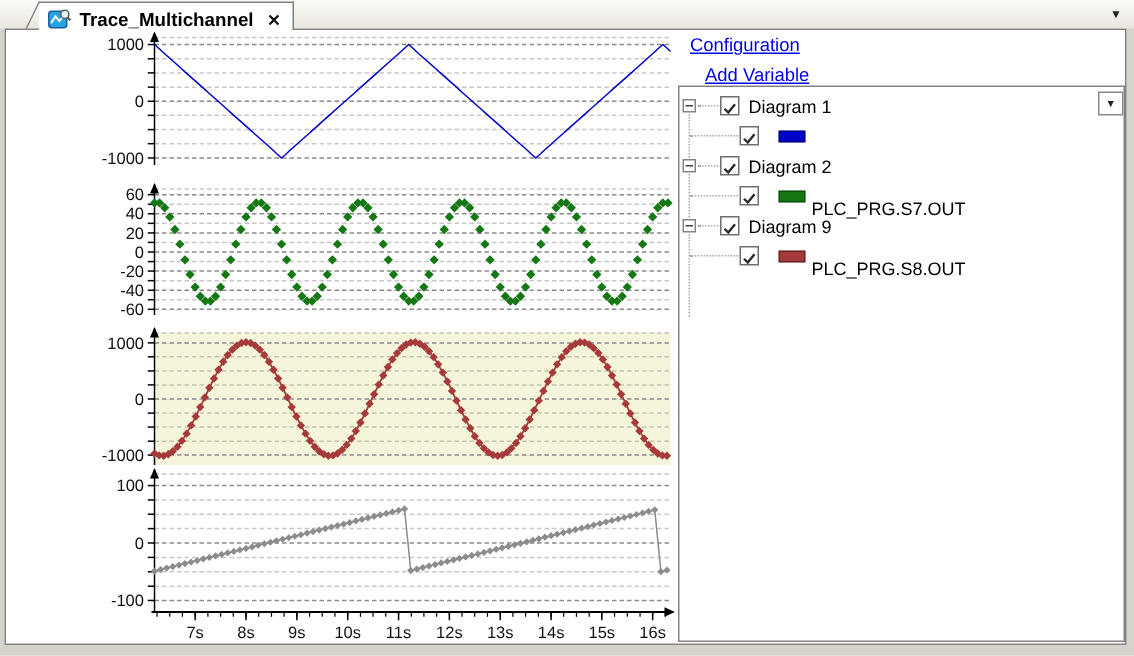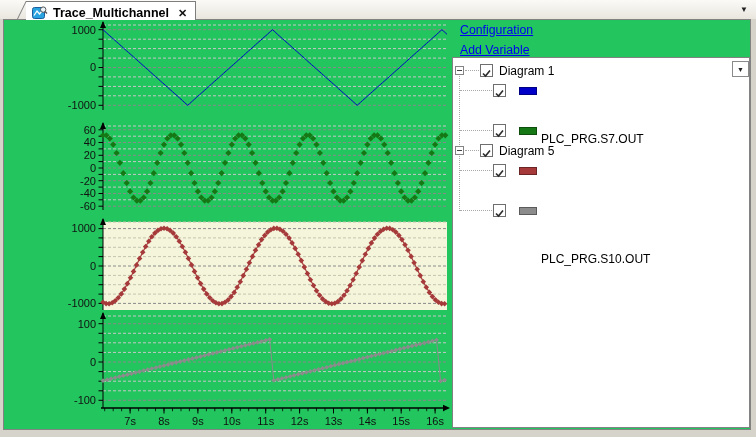--- a/index.html
+++ b/index.html
@@ -9,29 +9,29 @@
     background:linear-gradient(#FBFAF7,#E9E6DE);}
   #tab{position:absolute;left:26px;top:1px;height:19px;min-width:150px;
     background:#fff;border-top:1px solid #7E7E7E;border-right:1px solid #7E7E7E;
     display:flex;align-items:center;gap:5px;padding:4px 8px 0 6px;z-index:5;box-sizing:border-box;}
   #tab-diag{position:absolute;left:17px;top:1px;width:10px;height:18px;
     border-left:1px solid #7E7E7E;transform:skewX(-26deg);transform-origin:bottom left;z-index:6;background:transparent;}
   .tab-title{font-weight:bold;font-size:12.5px;color:#000;white-space:nowrap;}
   .tab-close{font-weight:bold;font-size:11px;color:#111;cursor:default;margin-left:4px;}
   #tab-overflow{position:absolute;right:8px;top:5px;font-size:8px;color:#222;}
   
-  #win{position:absolute;left:3px;top:19px;width:748px;height:411px;background:#22c55e;
+  #win{position:absolute;left:3px;top:19px;width:748px;height:411px;background:#ffffff;
     border:1px solid #828282;box-sizing:border-box;z-index:1;}
   #charts{position:absolute;left:0;top:0;}
   text.al{font-family:"Liberation Sans",sans-serif;font-size:11px;fill:#111;}
   text.xl{font-family:"Liberation Sans",sans-serif;font-size:11px;fill:#111;}
   
   a.link{position:absolute;color:#0000EE;text-decoration:underline;font-size:12.3px;cursor:pointer;}
   #lnk-config{left:456px;top:3px;}
-  #lnk-addvar{left:456px;top:23px;}
+  #lnk-addvar{left:466px;top:23px;}
   #treebox{position:absolute;left:448px;top:37px;width:298px;height:371px;
     background:#fff;border:1px solid #828282;box-sizing:border-box;padding-left:28px;}
   .dropbtn{position:absolute;left:279px;top:3px;width:17px;height:16px;background:#fff;
     border:1px solid #8A8A8A;box-sizing:border-box;display:flex;align-items:center;justify-content:center;
     font-size:7px;color:#222;cursor:pointer;}
   .trow{position:absolute;left:0;width:296px;height:20px;}
   .expander{position:absolute;left:2px;top:5px;width:9px;height:9px;background:#fff;
     border:1px solid #848484;box-sizing:border-box;}
   .expander i{position:absolute;left:1px;top:3px;width:5px;height:1px;background:#444;}
   .vdot{position:absolute;left:6px;top:13px;height:140px;width:1px;border-left:1px dotted #A8A8A8;}
@@ -566,52 +566,55 @@
     <div class="trow" style="top:23px">
       <span class="hdot ch"></span>
       <span class="cb ccb">
         <svg width="11" height="11">
             <polyline points="2,5.5 4.5,8 9,2.5" stroke="#2B2B2B" stroke-width="1.6" fill="none"></polyline>
           </svg></span>
       <span class="swatch" style="background: rgb(0, 0, 200);"></span>
       <span class="tlabel clab">PLC_PRG.S7.OUT</span>
     </div>
 
+    <div class="trow" style="top:43px">
+      <span class="expander">
+          <i></i>
+        </span>
+      <span class="hdot gh"></span>
+      <span class="cb gcb">
+        <svg width="11" height="11">
+            <polyline points="2,5.5 4.5,8 9,2.5" stroke="#2B2B2B" stroke-width="1.6" fill="none"></polyline>
+          </svg></span>
+      <span class="tlabel glab">Diagram 2</span>
+    </div>
     <div class="trow" style="top:63px">
       <span class="hdot ch"></span>
       <span class="cb ccb">
         <svg width="11" height="11">
             <polyline points="2,5.5 4.5,8 9,2.5" stroke="#2B2B2B" stroke-width="1.6" fill="none"></polyline>
           </svg></span>
       <span class="swatch" style="background: rgb(21, 120, 21);"></span>
+      <span class="tlabel clab">PLC_PRG.S8.OUT</span>
     </div>
 
     <div class="trow" style="top:83px">
       <span class="expander">
           <i></i>
         </span>
       <span class="hdot gh"></span>
       <span class="cb gcb">
         <svg width="11" height="11">
             <polyline points="2,5.5 4.5,8 9,2.5" stroke="#2B2B2B" stroke-width="1.6" fill="none"></polyline>
           </svg></span>
-      <span class="tlabel glab">Diagram 5</span>
+      <span class="tlabel glab">Diagram 9</span>
     </div>
     <div class="trow" style="top:103px">
       <span class="hdot ch"></span>
       <span class="cb ccb">
         <svg width="11" height="11">
             <polyline points="2,5.5 4.5,8 9,2.5" stroke="#2B2B2B" stroke-width="1.6" fill="none"></polyline>
           </svg></span>
       <span class="swatch" style="background: rgb(166, 58, 58);"></span>
     </div>
 
-    <div class="trow" style="top:143px">
-      <span class="hdot ch"></span>
-      <span class="cb ccb">
-        <svg width="11" height="11">
-            <polyline points="2,5.5 4.5,8 9,2.5" stroke="#2B2B2B" stroke-width="1.6" fill="none"></polyline>
-          </svg></span>
-      <span class="swatch" style="background: rgb(140, 140, 140);"></span>
-      <span class="tlabel clab">PLC_PRG.S10.OUT</span>
-    </div>
   </div>
 </div>
 
 </body></html>

